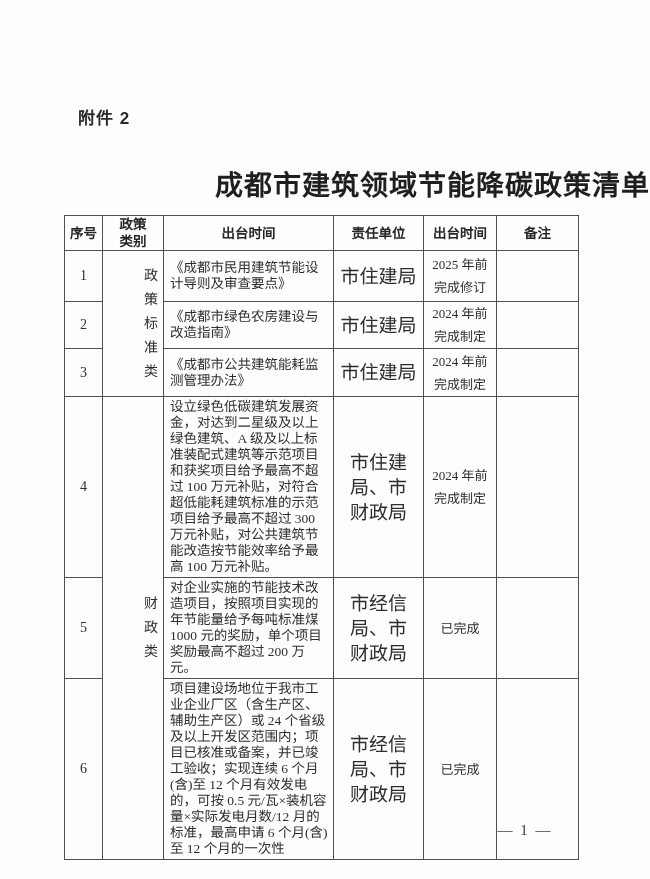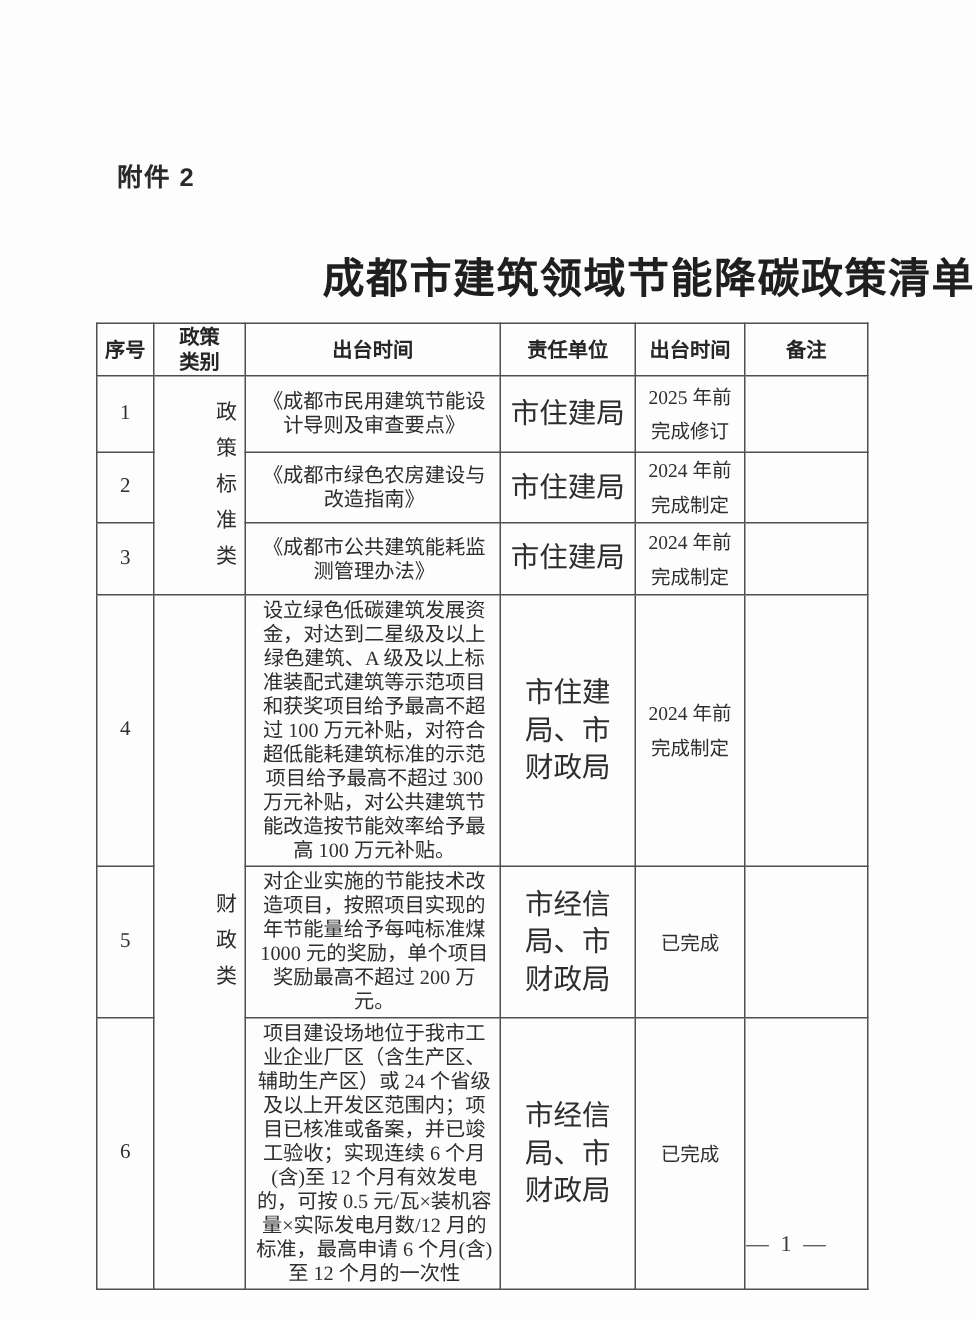--- a/index.html
+++ b/index.html
@@ -72,21 +72,21 @@
   td.serial {
     font-size: 14px;
   }
   td.category {
     font-size: 14px;
     white-space: pre-line;
     line-height: 24px;
     padding-left: 36px;
   }
   td.content {
-    text-align: center;
+    text-align: left;
     font-size: 13.5px;
     line-height: 16px;
     padding: 2px 4px 2px 6px;
     letter-spacing: 0;
   }
   td.unit {
     font-size: 19px;
     white-space: pre-line;
     line-height: 25px;
     padding: 0 3px;

